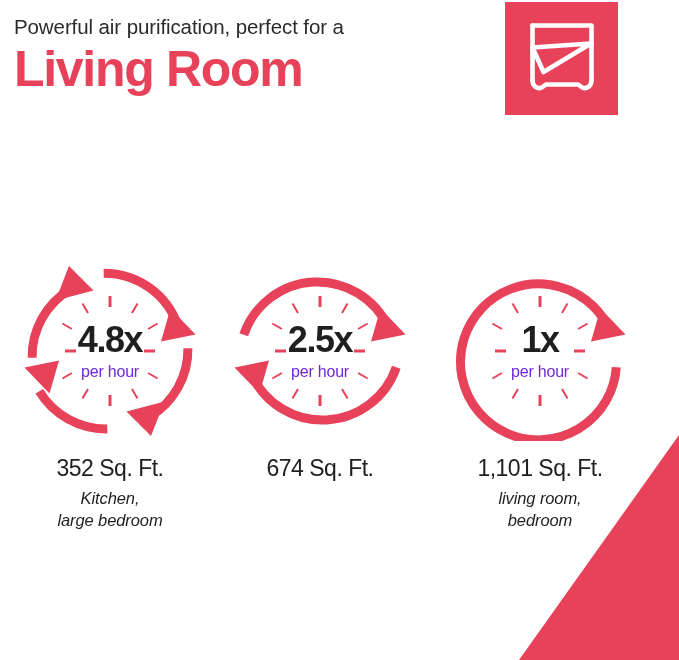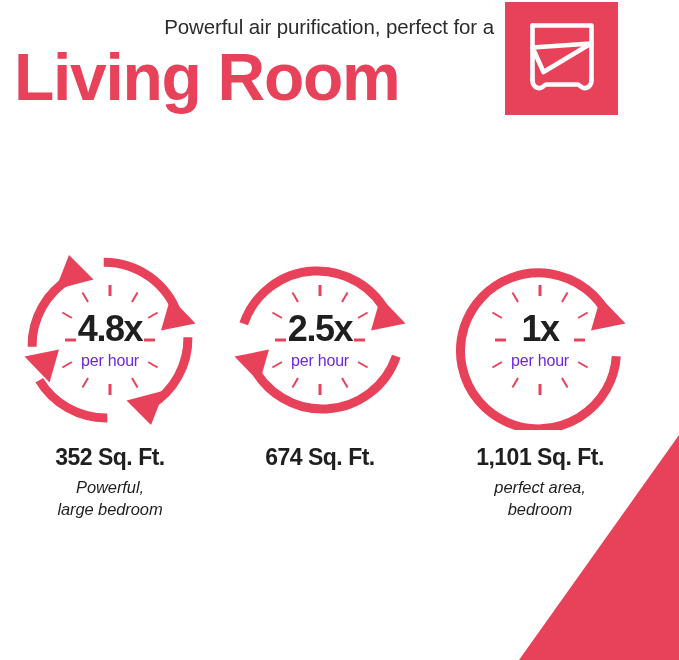--- a/index.html
+++ b/index.html
@@ -40,24 +40,23 @@
     top: 14px;
     width: 480px;
   }
   .kicker {
     font-size: 20.5px;
     color: #2b2b2b;
     letter-spacing: -0.1px;
     line-height: 1.25;
     white-space: nowrap;
     font-weight: 400;
-    text-align: right;
   }
   .headline {
-    font-size: 66px;
+    font-size: 50px;
     font-weight: 700;
     color: #e8415a;
     letter-spacing: -1.3px;
     line-height: 1.08;
     margin-top: 2px;
     white-space: nowrap;
   }
 
   
   .room-badge {
@@ -82,21 +81,21 @@
     font-size: 23px;
     color: #2b2b2b;
     letter-spacing: -0.2px;
     font-weight: 400;
   }
 
   
   .rates {
     position: absolute;
     left: 0;
-    top: 250px;
+    top: 261px;
     width: 584px;
     height: 300px;
   }
   .rate-col {
     position: absolute;
     top: 0;
     width: 216px;
     text-align: center;
   }
   .rate-col.c0 { left: 2px; }
@@ -139,21 +138,21 @@
     color: #6d28d9;
     letter-spacing: -0.2px;
     line-height: 1;
     margin-top: 6px;
     font-weight: 400;
   }
 
   .area-value {
     margin-top: 15px;
     font-size: 23px;
-    font-weight: 700;
+    font-weight: 400;
     color: #1f1f1f;
     letter-spacing: -0.5px;
     line-height: 1.1;
   }
   .area-desc {
     margin-top: 7px;
     font-size: 16.5px;
     font-style: italic;
     color: #1f1f1f;
     line-height: 1.32;
@@ -231,21 +230,21 @@
             <polygon points="35.5,39.5 49.0,5.0 73.5,29.5"></polygon>
           </g>
         </svg>
         <div class="dial-center">
           <div class="dial-value">4.8x</div>
           <div class="dial-unit">per hour</div>
         </div>
       </div>
       <div class="area-value">352 Sq. Ft.</div>
       <div class="area-desc">
-        <div>Powerful,</div>
+        <div>Kitchen,</div>
         <div>large bedroom</div>
       </div>
     </div>
 
     <div class="rate-col c1">
       <div class="dial-wrap">
         <svg viewBox="0 0 180 180">
           <g stroke="#e8415a" stroke-linecap="butt">
             <line x1="90" y1="35" x2="90" y2="46" stroke-width="3"></line>
             <line x1="135" y1="90" x2="124" y2="90" stroke-width="3"></line>
@@ -304,21 +303,21 @@
             <polygon points="150.5,47.5 175.5,73.5 141.0,80.5"></polygon>
           </g>
         </svg>
         <div class="dial-center">
           <div class="dial-value">1x</div>
           <div class="dial-unit">per hour</div>
         </div>
       </div>
       <div class="area-value">1,101 Sq. Ft.</div>
       <div class="area-desc">
-        <div>perfect area,</div>
+        <div>living room,</div>
         <div>bedroom</div>
       </div>
     </div>
 
   </div>
 
   <svg class="corner-wedge" viewBox="0 0 160 225" preserveAspectRatio="none">
     <polygon points="160,0 160,225 0,225" fill="#e8415a"></polygon>
   </svg>
 

